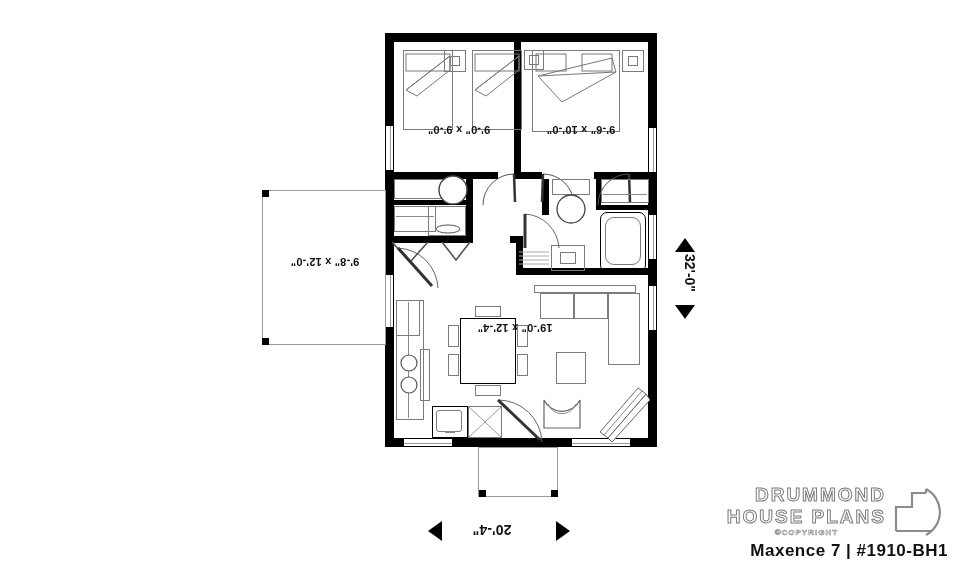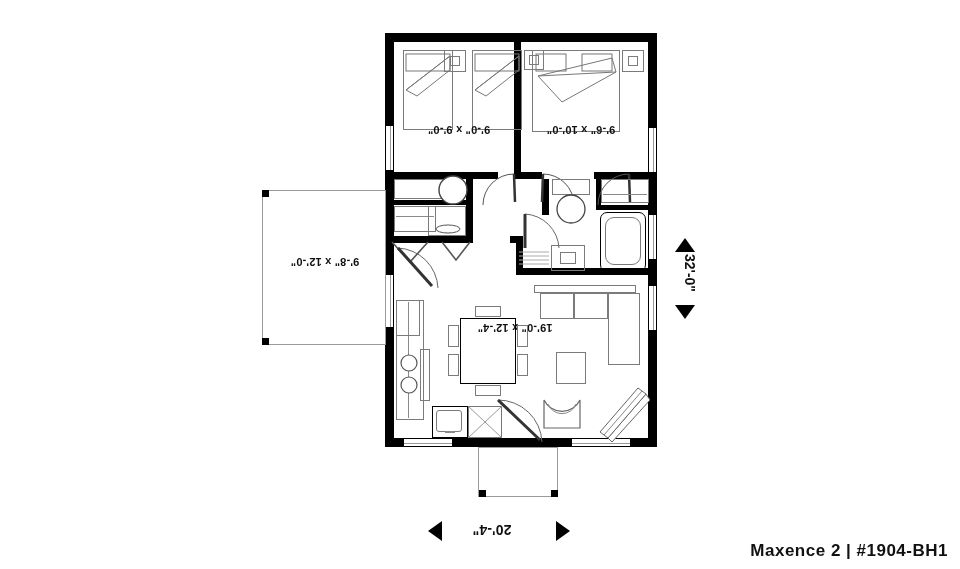--- a/index.html
+++ b/index.html
@@ -277,16 +277,29 @@
 
   <div class="tri tri-up" style="left:675px; top:238px;"></div>
   <div class="tri tri-down" style="left:675px; top:305px;"></div>
   <div class="lbl-v" style="left:655px; top:265px; width:70px; text-align:center; font-size:14px;">32'-0"</div>
 
   <div class="tri tri-left" style="left:428px; top:521px;"></div>
   <div class="tri tri-right" style="left:556px; top:521px;"></div>
   <div class="lbl" style="left:462px; top:522px; width:60px; text-align:center; font-size:14px;">20'-4"</div>
 
   <div class="logo-wrap">
-    <div class="plan-title">Maxence 2 | #1904-BH1</div>
+    <div style="display:flex; align-items:center; justify-content:flex-end; gap:6px;">
+      <div style="text-align:right;">
+        <div class="logo-line logo-l1">DRUMMOND</div>
+        <div class="logo-line logo-l2">HOUSE PLANS</div>
+        <div class="logo-cr" style="text-align:center;">©COPYRIGHT</div>
+      </div>
+      <svg style="width:56px;height:52px;">
+        <path d="M4 46 L4 22 L20 22 L20 8 L34 8" fill="none" stroke="#8c8c8c" stroke-width="2.2"></path>
+        <path d="M34 4 A26 26 0 0 1 34 50" fill="none" stroke="#8c8c8c" stroke-width="2.2"></path>
+        <path d="M34 4 L34 8" fill="none" stroke="#8c8c8c" stroke-width="2.2"></path>
+        <path d="M4 46 L40 46" fill="none" stroke="#8c8c8c" stroke-width="2.2"></path>
+      </svg>
+    </div>
+    <div class="plan-title">Maxence 7 | #1910-BH1</div>
   </div>
 
 </div>
 
 </body></html>

